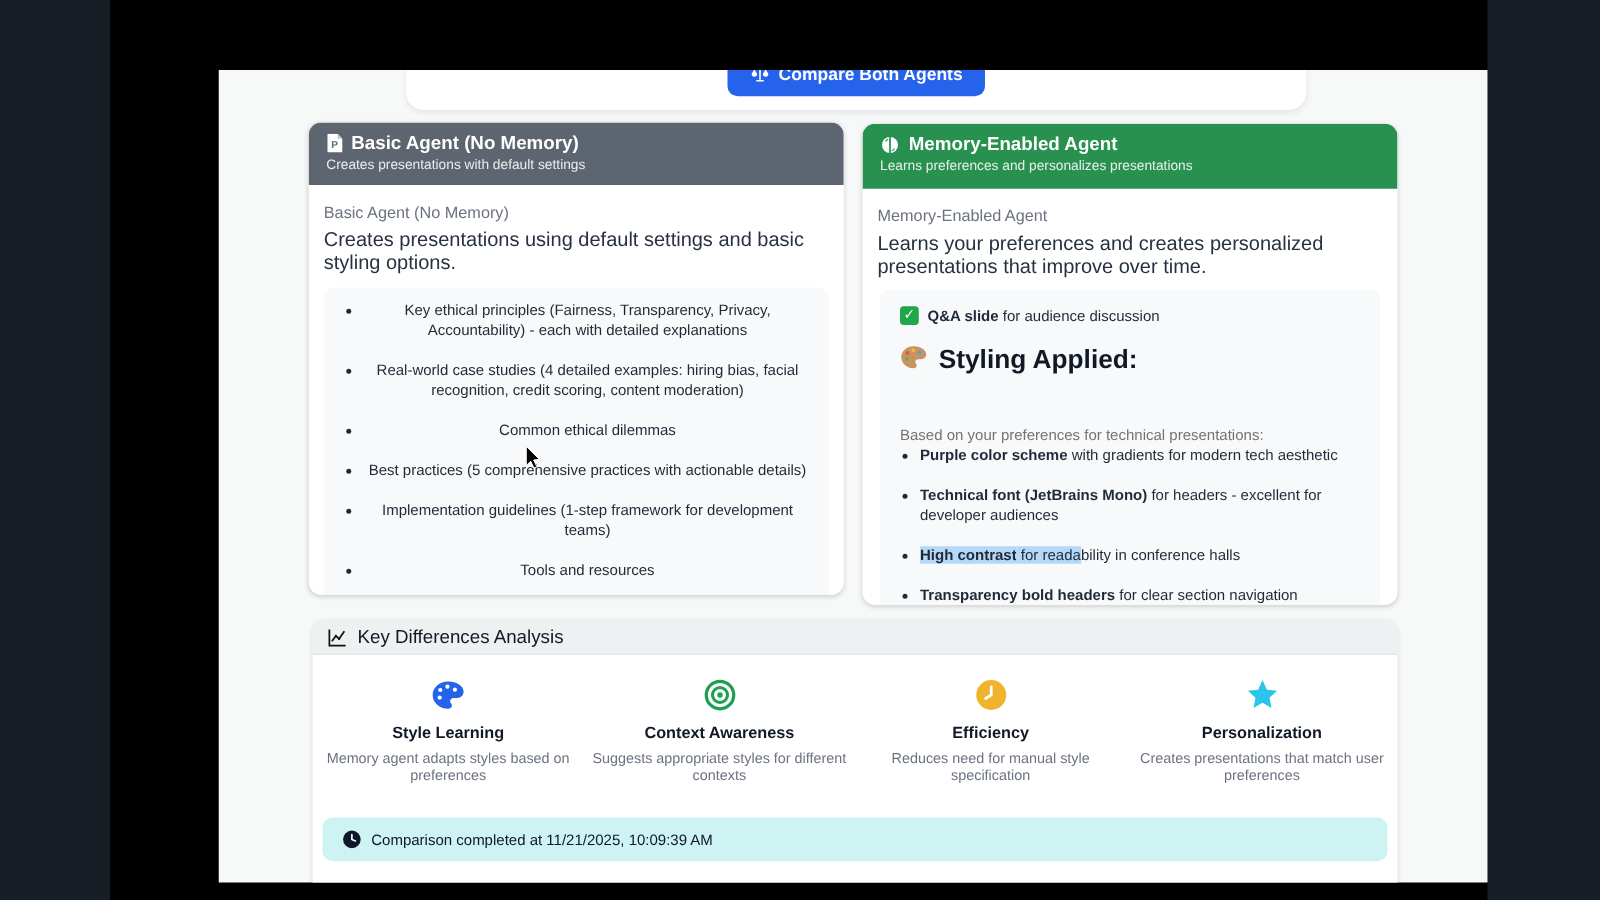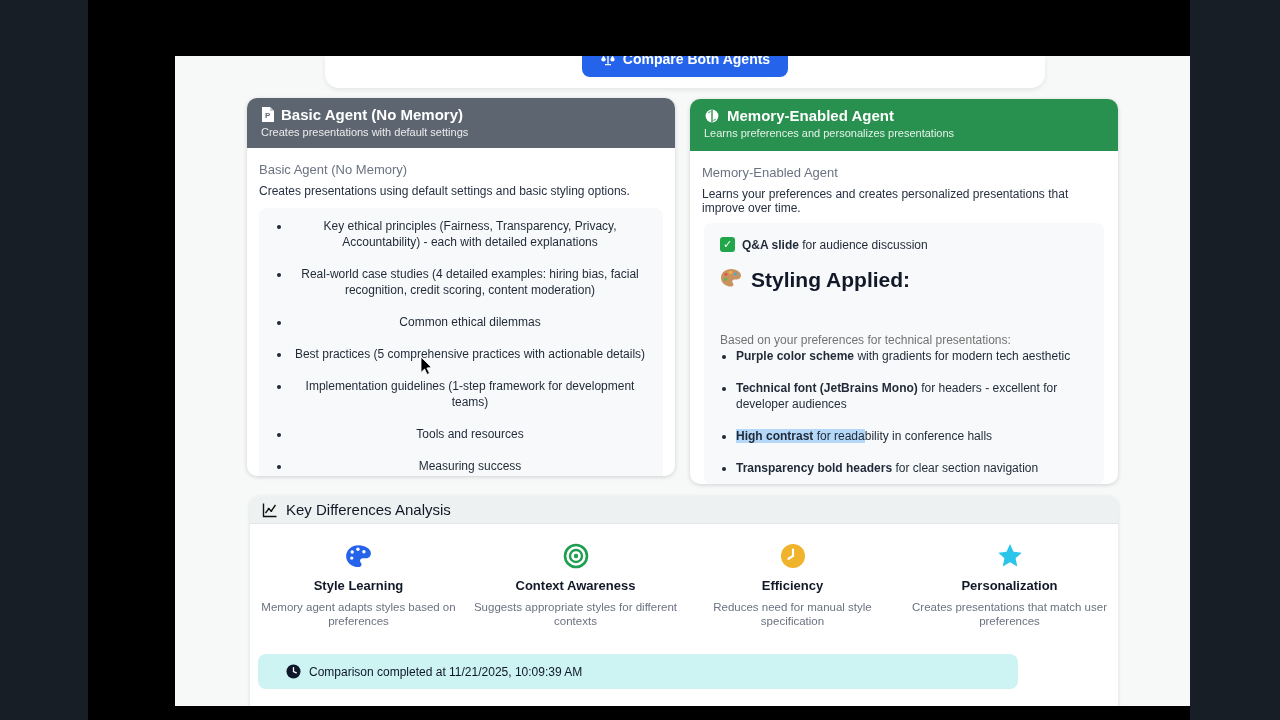--- a/index.html
+++ b/index.html
@@ -22,21 +22,21 @@
           box-shadow:0 1px 4px rgba(0,0,0,.16); }
   .card.left  { left:72px;  top:42px; width:428px; height:378px; }
   .card.right { left:515px; top:43px; width:428px; height:385px; }
   .card-header { padding:8px 14px 6px; color:#fff; }
   .card-header.gray  { background:#5d6670; height:50px; }
   .card-header.green { background:#28914f; height:52px; }
   .hdr-title { display:flex; align-items:center; gap:7px; font-size:15px; font-weight:700; }
   .hdr-sub { font-size:11px; color:rgba(255,255,255,.88); margin-top:3px; }
   .card-body { padding:14px 12px 0 12px; }
   .body-title { font-size:13px; color:#6b7280; }
-  .body-text  { font-size:12px; color:#273142; margin-top:7px; }
+  .body-text  { font-size:16px; color:#273142; margin-top:7px; }
 
   .bullet-panel { margin-top:10px; background:#f8f9fa; border-radius:8px;
                   padding:10px 14px 20px; height:280px;text-align:center; }
   ul.plain { margin:0; padding-left:18px; }
   ul.plain li { font-size:12px; line-height:16px; color:#1f2937; margin-bottom:16px; }
 
   .memory-panel { margin:8px 2px 0; background:#f8f9fa; border-radius:8px;
                   padding:14px 16px 16px; height:262px; }
   .qa-line { display:flex; align-items:center; gap:7px; font-size:12px; color:#1f2937; }
   .qa-line b { font-weight:700; }
@@ -57,23 +57,23 @@
   .panel-header { height:28px; background:#eef1f1; border-bottom:1px solid #e3e7e7;
                   display:flex; align-items:center; gap:8px; padding:0 12px;
                   font-size:15px; color:#111827; }
   .features { display:flex; margin-top:18px; }
   .feature { flex:1; text-align:center; padding:0 6px; }
   .f-icon { height:28px; display:flex; align-items:center; justify-content:center; }
   .f-title { font-size:13px; font-weight:600; color:#111827; margin-top:8px; }
   .f-desc { font-size:11.5px; line-height:14px; color:#6b7280; margin:7px auto 0; max-width:232px; }
 
   
-  .status-bar { position:absolute; left:83px; top:598px; width:760px; height:35px;
+  .status-bar { position:absolute; left:83px; top:598px; width:852px; height:35px;
                 background:#cdf3f2; border-radius:8px; display:flex; align-items:center;
-                gap:8px; padding:0 28px; font-size:12px; color:#0f172a;text-align:center; }
+                gap:8px; padding:0 16px; font-size:12px; color:#0f172a;text-align:center; }
 
   .cursor { position:absolute; left:245px; top:300px; pointer-events:none; }
 </style>
 </head>
 <body>
 
 <div class="black-frame"></div>
 
 <div class="screen">
 

